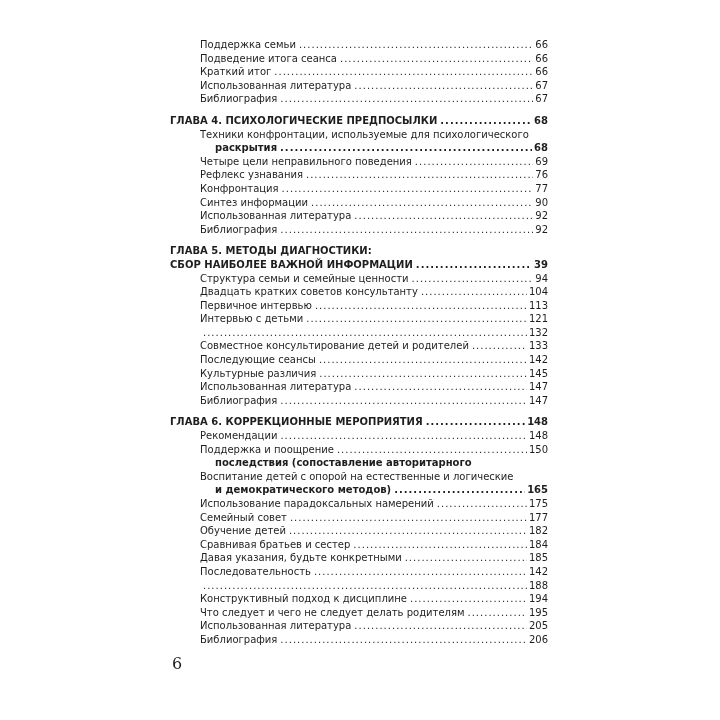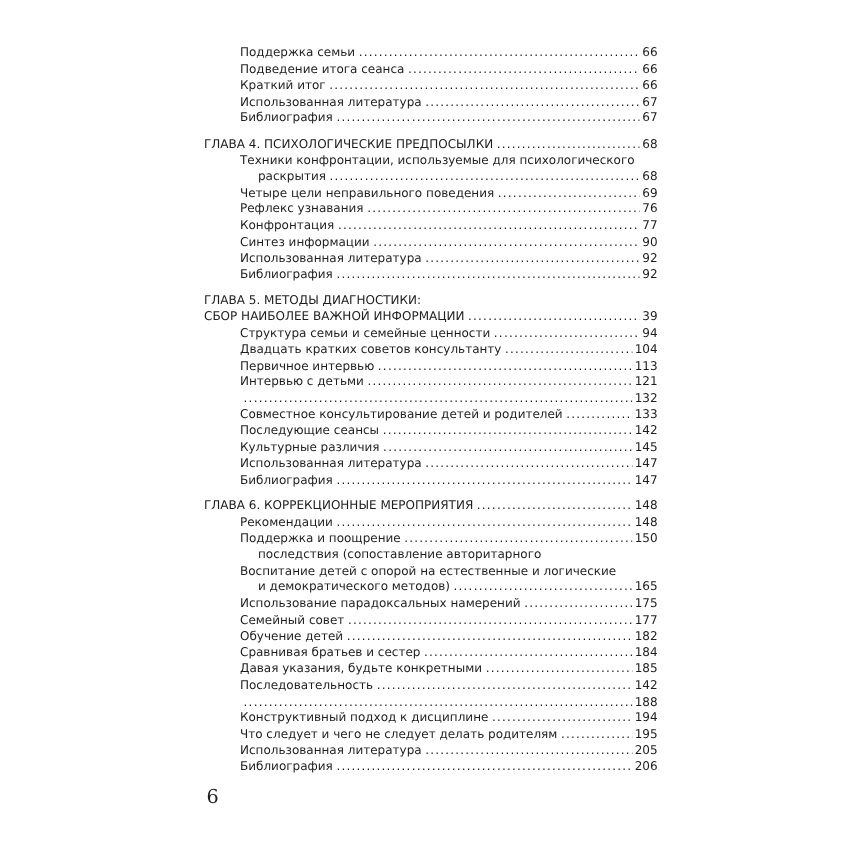--- a/index.html
+++ b/index.html
@@ -13,23 +13,23 @@
   .page { position: relative; width: 720px; height: 720px; background: #ffffff; }
 
   .toc {
     position: absolute; left: 170px; top: 38px; width: 378px;
     font-size: 10px; line-height: 13.6px;
   }
   .toc-section { margin-bottom: 8px; }
 
   .entry .row { display: flex; align-items: baseline; }
   .entry .label { white-space: nowrap; }
-  .entry.heading { font-weight: 400; }
+  .entry.heading { font-weight: 700; }
   .entry.item { padding-left: 30px; }
-  .entry.item .row.cont { padding-left: 15px; }
+  .entry.item .row.cont { padding-left: 15px; font-weight: bold; }
 
   .dots {
     flex: 1 1 0; min-width: 8px;
     overflow: hidden; white-space: nowrap;
     margin: 0 2px 0 3px;
     letter-spacing: 1px;
   }
   .pagenum { flex: none; white-space: nowrap; text-align: center; }
 
   .footer-page-number {

